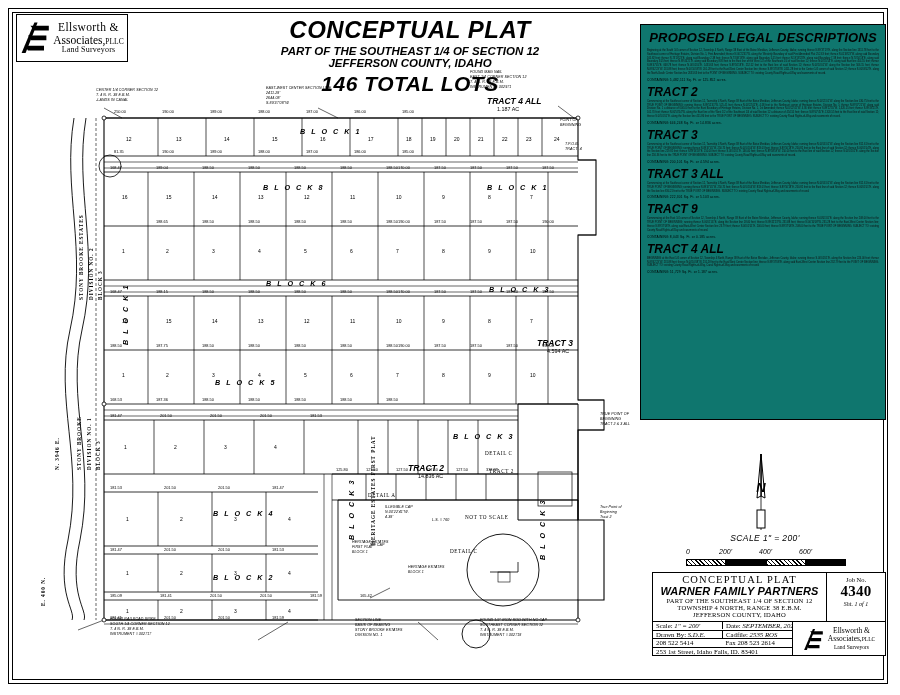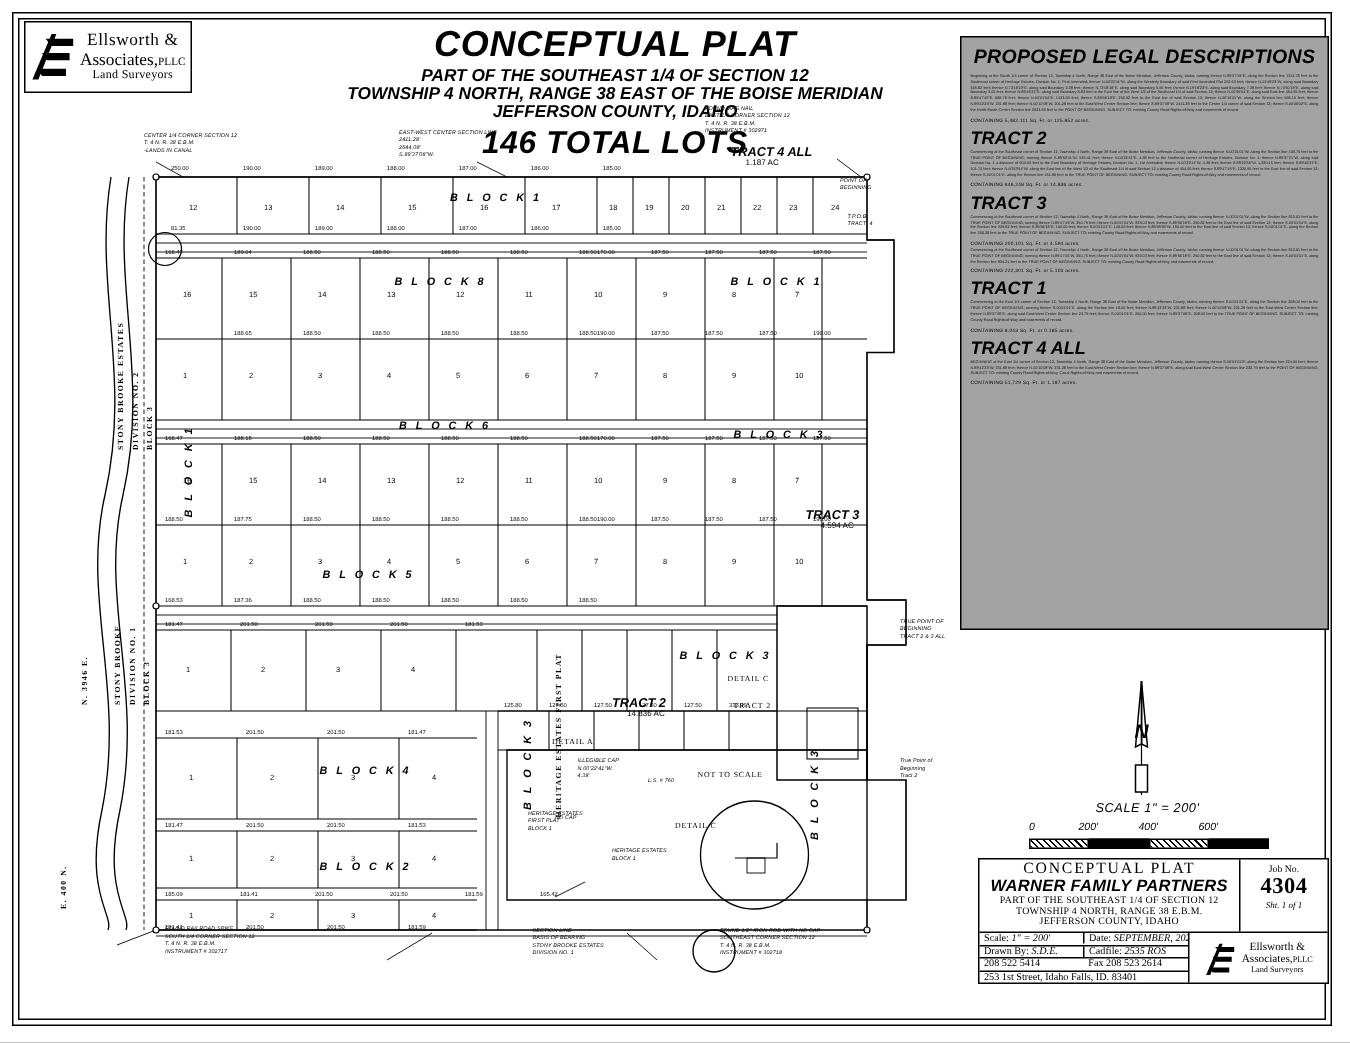--- a/index.html
+++ b/index.html
@@ -25,21 +25,21 @@
   
   #title{left:200px;top:16px;width:420px;text-align:center;}
   #title .t1{font-size:24px;font-weight:bold;font-style:italic;letter-spacing:.5px;}
   #title .t2{font-size:11.5px;font-weight:bold;font-style:italic;margin-top:1px;}
   #title .t3{font-size:11.5px;font-weight:bold;font-style:italic;}
   #title .t4{font-size:11.5px;font-weight:bold;font-style:italic;}
   #title .t5{font-size:21px;font-weight:bold;font-style:italic;margin-top:3px;letter-spacing:.5px;}
 
   
   #legal{left:640px;top:24px;width:246px;height:396px;border:1.3px solid #000;
-         box-sizing:border-box;padding:4px 6px;background:#a3a3a3;}
+         box-sizing:border-box;padding:4px 6px;background:#0f766e;}
   #legal h1{font-size:13px;font-weight:bold;font-style:italic;margin:1px 0 4px;text-align:center;letter-spacing:.2px;}
   .tract-h{font-size:12px;font-weight:bold;font-style:italic;margin:3px 0 1px;}
   .tract-b{font-size:2.55px;line-height:1.5;text-align:justify;color:#111;}
   .tract-c{font-size:3.2px;margin-top:2px;margin-bottom:1px;letter-spacing:.2px;}
 
   
   #northwrap{left:735px;top:452px;width:56px;height:80px;}
   #scaletxt{left:690px;top:533px;width:150px;text-align:center;font-size:8.5px;font-style:italic;letter-spacing:.4px;}
   #scalebar{left:686px;top:548px;width:160px;}
   #scalebar .lbls{position:relative;height:10px;font-size:7px;font-style:italic;}
@@ -111,39 +111,39 @@
     <div class="txt">
       <div class="l1">Ellsworth  &amp;</div>
       <div class="l2"><span>Associates,</span><small>PLLC</small></div>
       <div class="l3">Land  Surveyors</div>
     </div>
   </div>
 
   <div class="abs" id="title">
     <div class="t1">CONCEPTUAL PLAT</div>
     <div class="t2">PART OF THE SOUTHEAST 1/4 OF SECTION  12</div>
-    <div class="t3">TOWNSHIP 4 NORTH, RANGE 38 EAST OF THE BOISE MERIDIAN</div>
     <div class="t4">JEFFERSON COUNTY, IDAHO</div>
     <div class="t5">146 TOTAL LOTS</div>
   </div>
 
   <div class="abs" id="legal">
     <h1>PROPOSED LEGAL DESCRIPTIONS</h1>
     <div id="tract-list">
         <div class="tract-b">Beginning at the South 1/4 corner of Section 12, Township 4 North, Range 38 East of the Boise Meridian, Jefferson County, Idaho; running thence N.89'37'19"E. along the Section line 1311.78 feet to the Southeast corner of  Heritage Estates, Division No. 1, First Amended; thence N.00'22'41"W. along the Westerly Boundary of said First Amended Plat 252.63 feet; thence N.01'48'23"W. along said Boundary 165.82 feet; thence N.73'18'23"E. along said Boundary 2.38 feet; thence N.73'08'18"E. along said Boundary 5.55 feet; thence N.19'18'23"E. along said Boundary 7.38 feet; thence N.70'50'18"E. along said Boundary 3.05 feet; thence N.89'46'21"E. along said Boundary 8.83 feet to the East line of the West 1/2 of the Southeast 1/4 of said Section 12; thence N.00'55'54"E. along said East line 454.55 feet; thence S.89'47'45"E. 668.78 feet; thence N.00'01'04"E. 1433.63 feet; thence S.89'56'18"E. 252.52 feet to the East line of said Section 12; thence N.00'10'01"W. along the Section line 566.15 feet; thence N.89'42'23"W. 231.88 feet; thence N.00'10'08"W. 201.28 feet to the East-West Center Section line; thence S.89'37'08"W. 2411.28 feet to the Center 1/4 corner of said Section 12; thence S.00'06'02"E. along the North-South Center Section line 2633.63 feet to the POINT OF BEGINNING. SUBJECT TO: existing County Road Rights-of-Way and easements of record.</div>
         <div class="tract-c">CONTAINING  5,482,111 Sq. Ft.   or      125.852 acres.</div>
         <div class="tract-h">TRACT 2</div>
         <div class="tract-b">Commencing at the Southeast corner of Section 12, Township 4 North, Range 38 East of the Boise Meridian, Jefferson County, Idaho; running thence N.00'21'01"W. along the Section line 430.75 feet to the TRUE POINT OF BEGINNING; running thence S.89'52'41"W. 525.41 feet; thence N.00'22'41"E. 4.58 feet to the Northeast corner of  Heritage Estates, Division No. 1; thence N.89'37'21"W. along said Division No. 1 a distance of  600.00 feet to the East Boundary of  Heritage Estates, Division No. 1, 1st Amended; thence N.00'22'41"W. 4.36 feet; thence S.89'22'55"W. 1,320.15 feet; thence S.89'46'21"E. 101.70 feet; thence N.00'53'54"W. along the East line of the West 1/2 of the Southeast 1/4 of said Section 12 a distance of 454.55 feet; thence S.89'47'45"E. 1320.55 feet to the East line of said Section 12; thence S.00'01'01"E. along the Section line 451.86 feet to the TRUE POINT OF BEGINNING. SUBJECT TO: existing County Road Rights-of-Way and easements of record.</div>
         <div class="tract-c">CONTAINING  646,248 Sq. Ft. or  14.836 acres.</div>
         <div class="tract-h">TRACT 3</div>
         <div class="tract-b">Commencing at the Southeast corner of Section 12, Township 4 North, Range 38 East of the Boise Meridian, Jefferson County, Idaho; running thence N.00'01'01"W. along the Section line 812.61 feet to the TRUE POINT OF BEGINNING; running thence N.89'47'45"W. 250.75 feet; thence N.00'01'04"W. 833.03 feet; thence S.89'56'18"E. 250.82 feet to the East line of said Section 12; thence S.00'01'04"E. along the Section line 229.82 feet; thence S.89'56'18"E. 150.00 feet; thence S.00'01'01"E. 146.00 feet; thence N.89'58'59"W. 150.00 feet to the East line of said Section 12; thence S.00'01'01"E. along the Section line 256.36 feet to the TRUE POINT OF BEGINNING. SUBJECT TO: existing County Road Rights-of-Way and easements of record.</div>
         <div class="tract-c">CONTAINING  200,101 Sq. Ft. or 4.594 acres.</div>
+        <div class="tract-h">TRACT 3 ALL</div>
         <div class="tract-b">Commencing at the Southeast corner of Section 12, Township 4 North, Range 38 East of the Boise Meridian, Jefferson County, Idaho; running thence N.00'01'01"W. along the Section line 812.61 feet to the TRUE POINT OF BEGINNING; running thence N.89'47'45"W. 250.75 feet; thence N.00'01'04"W. 833.03 feet; thence S.89'56'18"E. 250.82 feet to the East line of said Section 12; thence S.00'01'01"E. along the Section line 834.21 feet to the TRUE POINT OF BEGINNING. SUBJECT TO: existing County Road Rights-of-Way and easements of record.</div>
         <div class="tract-c">CONTAINING  222,301 Sq. Ft.   or    5.103 acres.</div>
-        <div class="tract-h">TRACT 1</div>
+        <div class="tract-h">TRACT 9</div>
         <div class="tract-b">Commencing at the East 1/4 corner of Section 12, Township 4 North, Range 38 East of the Boise Meridian, Jefferson County, Idaho; running thence S.00'01'01"E. along the Section line 208.00 feet to the TRUE POINT OF BEGINNING; running thence S.00'01'01"E. along the Section line 18.00 feet; thence N.89'42'23"W. 231.88 feet; thence N.00'10'08"W. 231.28 feet to the East-West Center Section line; thence N.89'37'08"E. along said East-West Center Section line 23.79 feet; thence S.00'01'01"E. 200.00 feet; thence N.89'37'08"E. 208.00 feet to the TRUE POINT OF BEGINNING. SUBJECT TO: existing County Road Rights-of-Way and easements of record.</div>
         <div class="tract-c">CONTAINING  8,043 Sq. Ft. or 0.185 acres.</div>
         <div class="tract-h">TRACT 4 ALL</div>
         <div class="tract-b">BEGINNING at the East 1/4 corner of Section 12, Township 4 North, Range 38 East of the Boise Meridian, Jefferson County, Idaho; running thence S.00'01'01"E. along the Section line 224.00 feet; thence N.89'42'23"W. 231.88 feet; thence N.00'10'08"W. 231.28 feet to the East-West Center Section line; thence N.89'37'08"E. along said East-West Center Section line 232.79 feet to the POINT OF BEGINNING. SUBJECT TO: existing County Road Rights-of-Way, Canal Rights-of-Way and easements of record.</div>
         <div class="tract-c">CONTAINING  51,729 Sq. Ft. or 1.187 acres.</div>
       </div>
   </div>
 
   <div class="abs" id="northwrap">
     <svg viewBox="0 0 56 80" xmlns="http://www.w3.org/2000/svg">
@@ -176,21 +176,21 @@
     <div id="tb-top">
       <div id="tb-main">
         <div class="m1">CONCEPTUAL  PLAT</div>
         <div class="m2">WARNER FAMILY PARTNERS</div>
         <div class="m3">PART OF THE SOUTHEAST 1/4 OF SECTION 12</div>
         <div class="m3">TOWNSHIP 4 NORTH, RANGE 38 E.B.M.</div>
         <div class="m3">JEFFERSON COUNTY, IDAHO</div>
       </div>
       <div id="tb-job">
         <div class="j1">Job No.</div>
-        <div class="j2">4304</div>
+        <div class="j2">4340</div>
         <div class="j3">Sht. 1 of 1</div>
       </div>
     </div>
     <div id="tb-bot">
       <div id="tb-left">
         <div class="tbrow">
           <div class="tbc"><span>Scale:</span>
             <span class="ital">1" = 200'</span></div>
           <div class="tbc b"><span>Date:</span>
             <span class="ital">SEPTEMBER, 2024</span></div>

